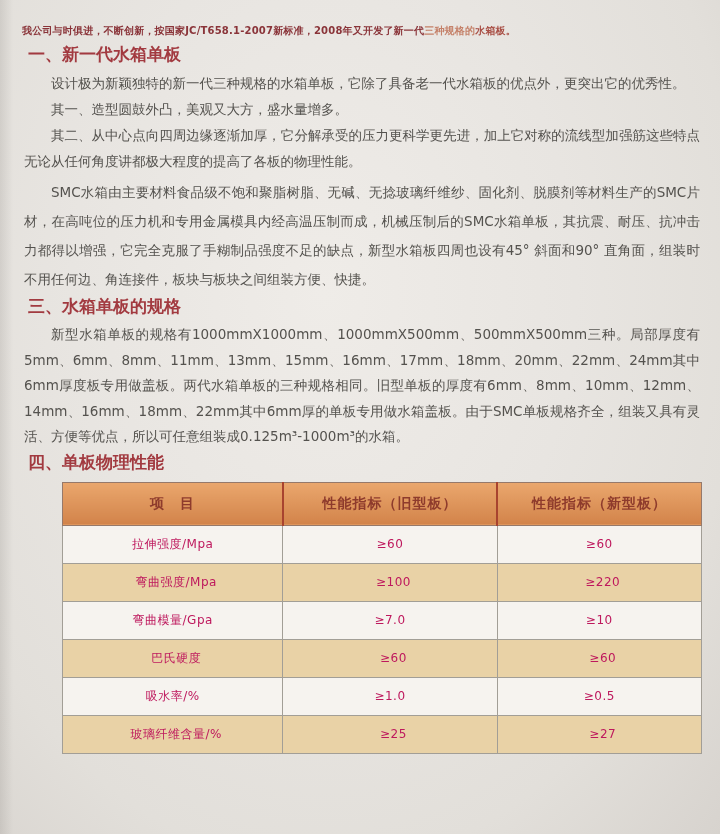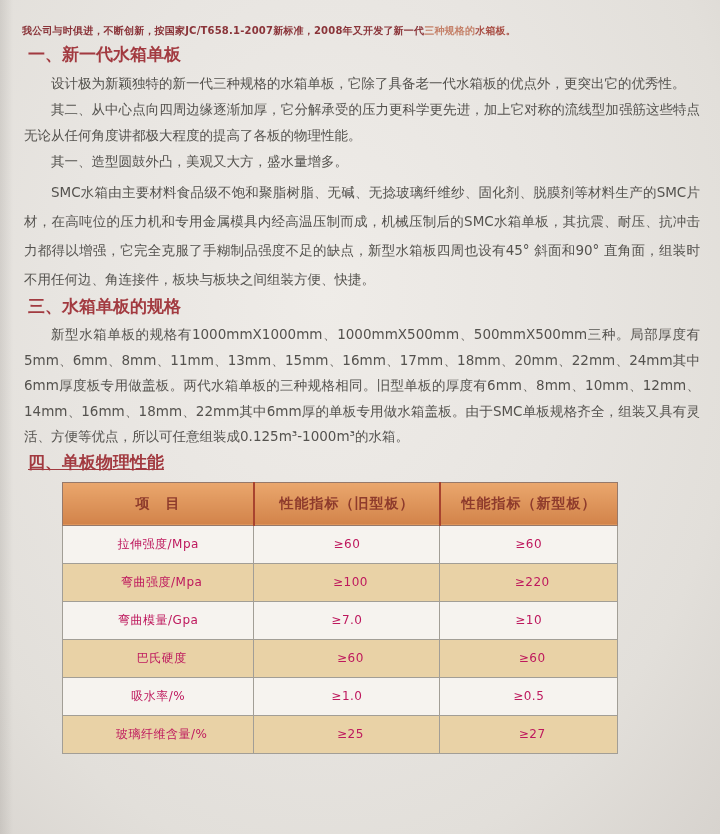--- a/index.html
+++ b/index.html
@@ -30,36 +30,36 @@
   h2.h {
     margin: 0 0 0 28px;
     font-size: 17px;
     font-weight: 700;
     color: #a23a40;
     line-height: 24px;
   }
   .h-s1 { margin-top: 26px; }
   .h-s2 { margin-top: 22px; }
   .h-s3 { margin-top: 14px; }
-  .h-s4 { margin-top: 18px; text-decoration: underline; }
+  .h-s4 { margin-top: 18px; }
   .paras { margin: 4px 20px 0 24px; }
   .p {
     margin: 0;
     font-size: 13.5px;
     text-indent: 2em;
     text-align: justify;
     color: #54524e;
   }
   .lh26 { line-height: 26px; }
   .lh29 { line-height: 29px; margin-top: 3px; }
   .lh25 { line-height: 25.5px; margin-top: 2px; }
   table.props {
     border-collapse: collapse;
     margin: 8px 0 0 62px;
-    width: 556px;
+    width: 640px;
     table-layout: fixed;
   }
   table.props th {
     height: 40px;
     background: linear-gradient(to bottom, #eaa76d, #d2834a);
     color: #8e3b2c;
     font-size: 14px;
     font-weight: 700;
     border: 1px solid #96796a;
     letter-spacing: 1px;
@@ -83,22 +83,22 @@
 <body>
 
 <div class="page">
   <div class="edge-strip"></div>
 
   <p class="intro"><span class="c1">我公司与时俱进，不断创新，按国家JC/T658.1-2007新标准，2008年又开发了新一代</span><span class="c2">三种规格的</span><span class="c3">水箱板。</span></p>
 
   <h2 class="h h-s1">一、新一代水箱单板</h2>
   <div class="paras">
     <p class="p lh26">设计极为新颖独特的新一代三种规格的水箱单板，它除了具备老一代水箱板的优点外，更突出它的优秀性。</p>
+    <p class="p lh26">其一、造型圆鼓外凸，美观又大方，盛水量增多。</p>
     <p class="p lh26">其二、从中心点向四周边缘逐渐加厚，它分解承受的压力更科学更先进，加上它对称的流线型加强筋这些特点无论从任何角度讲都极大程度的提高了各板的物理性能。</p>
-    <p class="p lh26">其一、造型圆鼓外凸，美观又大方，盛水量增多。</p>
   </div>
 
   <div class="paras">
     <p class="p lh29">SMC水箱由主要材料食品级不饱和聚脂树脂、无碱、无捻玻璃纤维纱、固化剂、脱膜剂等材料生产的SMC片材，在高吨位的压力机和专用金属模具内经高温压制而成，机械压制后的SMC水箱单板，其抗震、耐压、抗冲击力都得以增强，它完全克服了手糊制品强度不足的缺点，新型水箱板四周也设有45° 斜面和90° 直角面，组装时不用任何边、角连接件，板块与板块之间组装方便、快捷。</p>
   </div>
 
   <h2 class="h h-s3">三、水箱单板的规格</h2>
   <div class="paras">
     <p class="p lh25">新型水箱单板的规格有1000mmX1000mm、1000mmX500mm、500mmX500mm三种。局部厚度有5mm、6mm、8mm、11mm、13mm、15mm、16mm、17mm、18mm、20mm、22mm、24mm其中6mm厚度板专用做盖板。两代水箱单板的三种规格相同。旧型单板的厚度有6mm、8mm、10mm、12mm、14mm、16mm、18mm、22mm其中6mm厚的单板专用做水箱盖板。由于SMC单板规格齐全，组装又具有灵活、方便等优点，所以可任意组装成0.125m³-1000m³的水箱。</p>
   </div>

